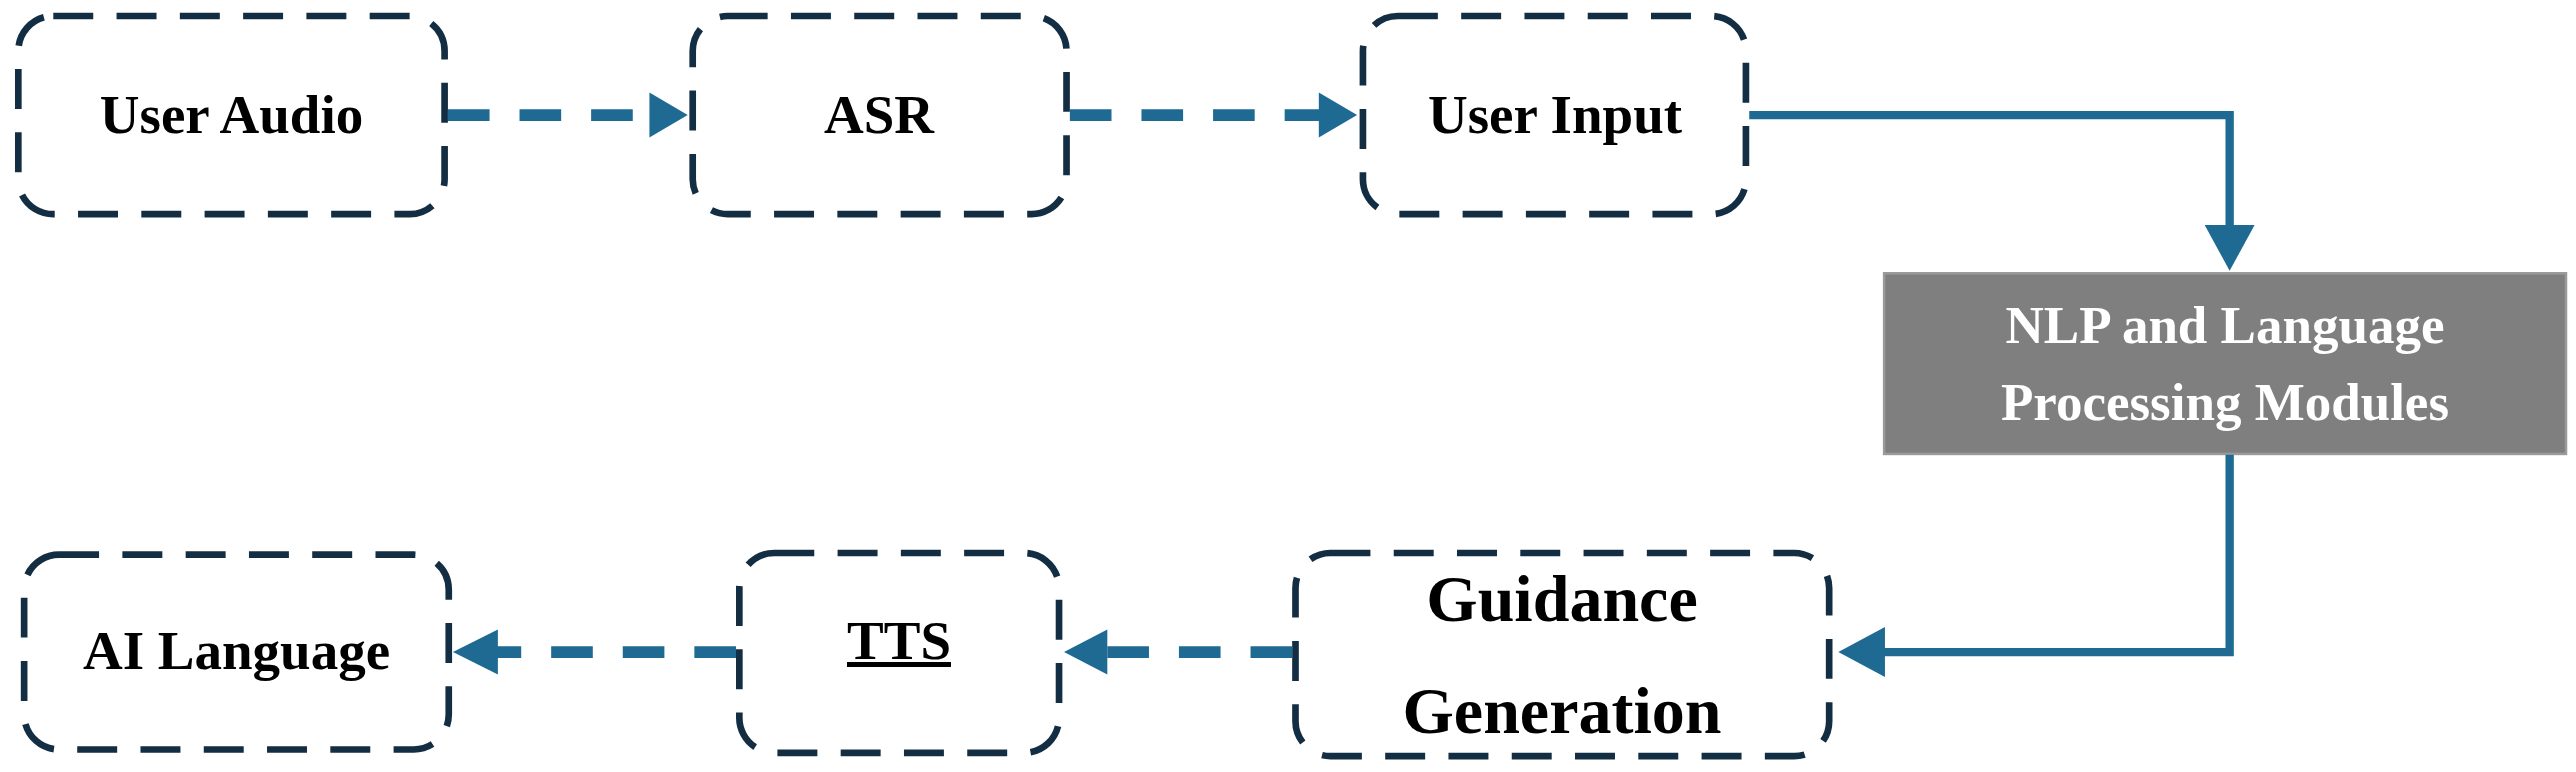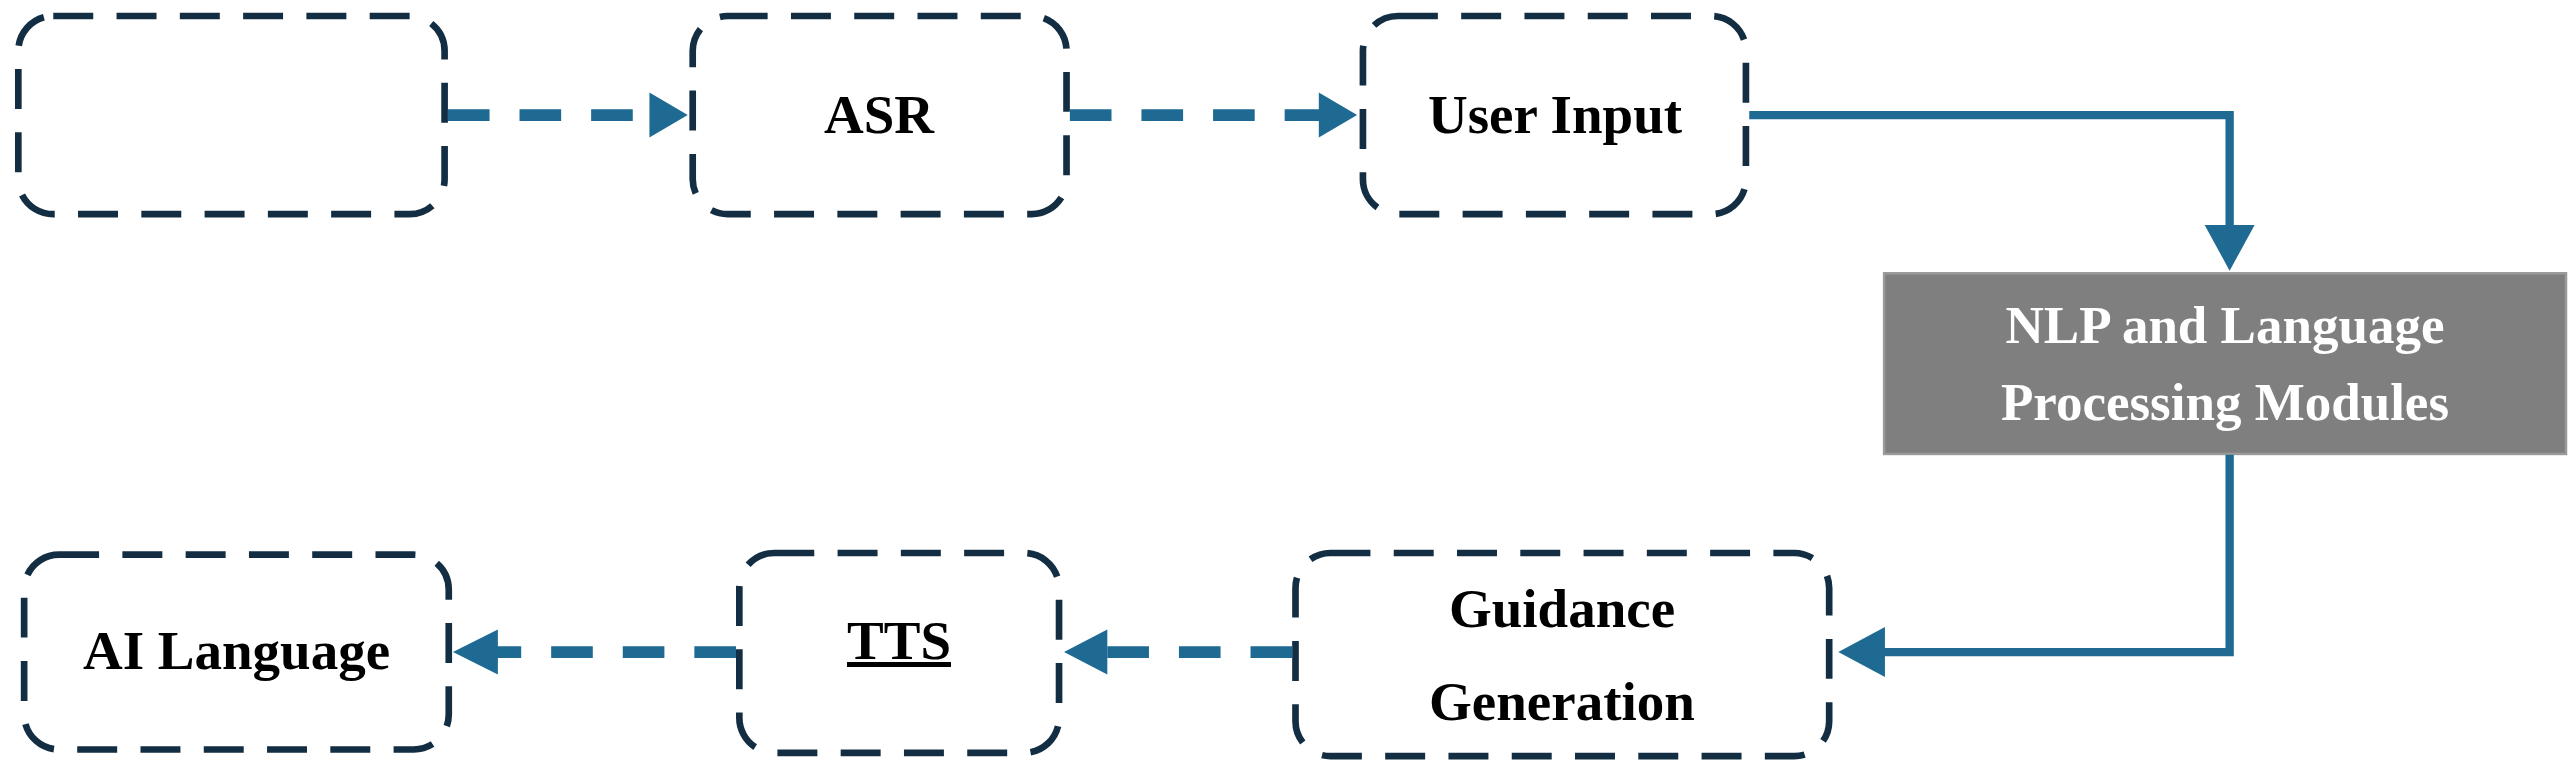--- a/index.html
+++ b/index.html
@@ -60,21 +60,21 @@
     text-align: center;
     font-weight: 700;
     color: var(--label-text, #000000);
     font-size: 55px;
     line-height: 1.25;
     white-space: pre-line;
     z-index: 2;
   }
   .label.two-line {
     line-height: 1.7;
-    font-size: 55px;
+    font-size: 66px;
   }
   .label.nlp {
     color: var(--nlp-text, #ffffff);
     font-size: 53px;
     line-height: 1.45;
   }
 </style>
 </head>
 <body>
 
@@ -115,20 +115,21 @@
       <line class="dash-arrow" x1="1552" y1="783" x2="1328" y2="783"></line>
       <polygon class="head" points="1278,783 1330,756 1330,810"></polygon>
     </g>
 
     <g>
       <line class="dash-arrow" x1="884" y1="783" x2="596" y2="783"></line>
       <polygon class="head" points="544,783 598,756 598,810"></polygon>
     </g>
   </svg>
 
+  <div class="label" style="left:15px; top:12.5px; width:433px; height:205px;">User Audio</div>
 
   <div class="label" style="left:689px; top:12.5px; width:380px; height:205px;text-align:center;">ASR</div>
 
   <div class="label" style="left:1360px; top:12.5px; width:390px; height:205px;text-align:right;">User Input</div>
 
   <div class="label nlp" style="left:1884px; top:273px; width:682px; height:181px;">NLP and Language
 Processing Modules</div>
 
   <div class="label two-line" style="left:1292px; top:550px; width:540px; height:210px;">Guidance
 Generation</div>

